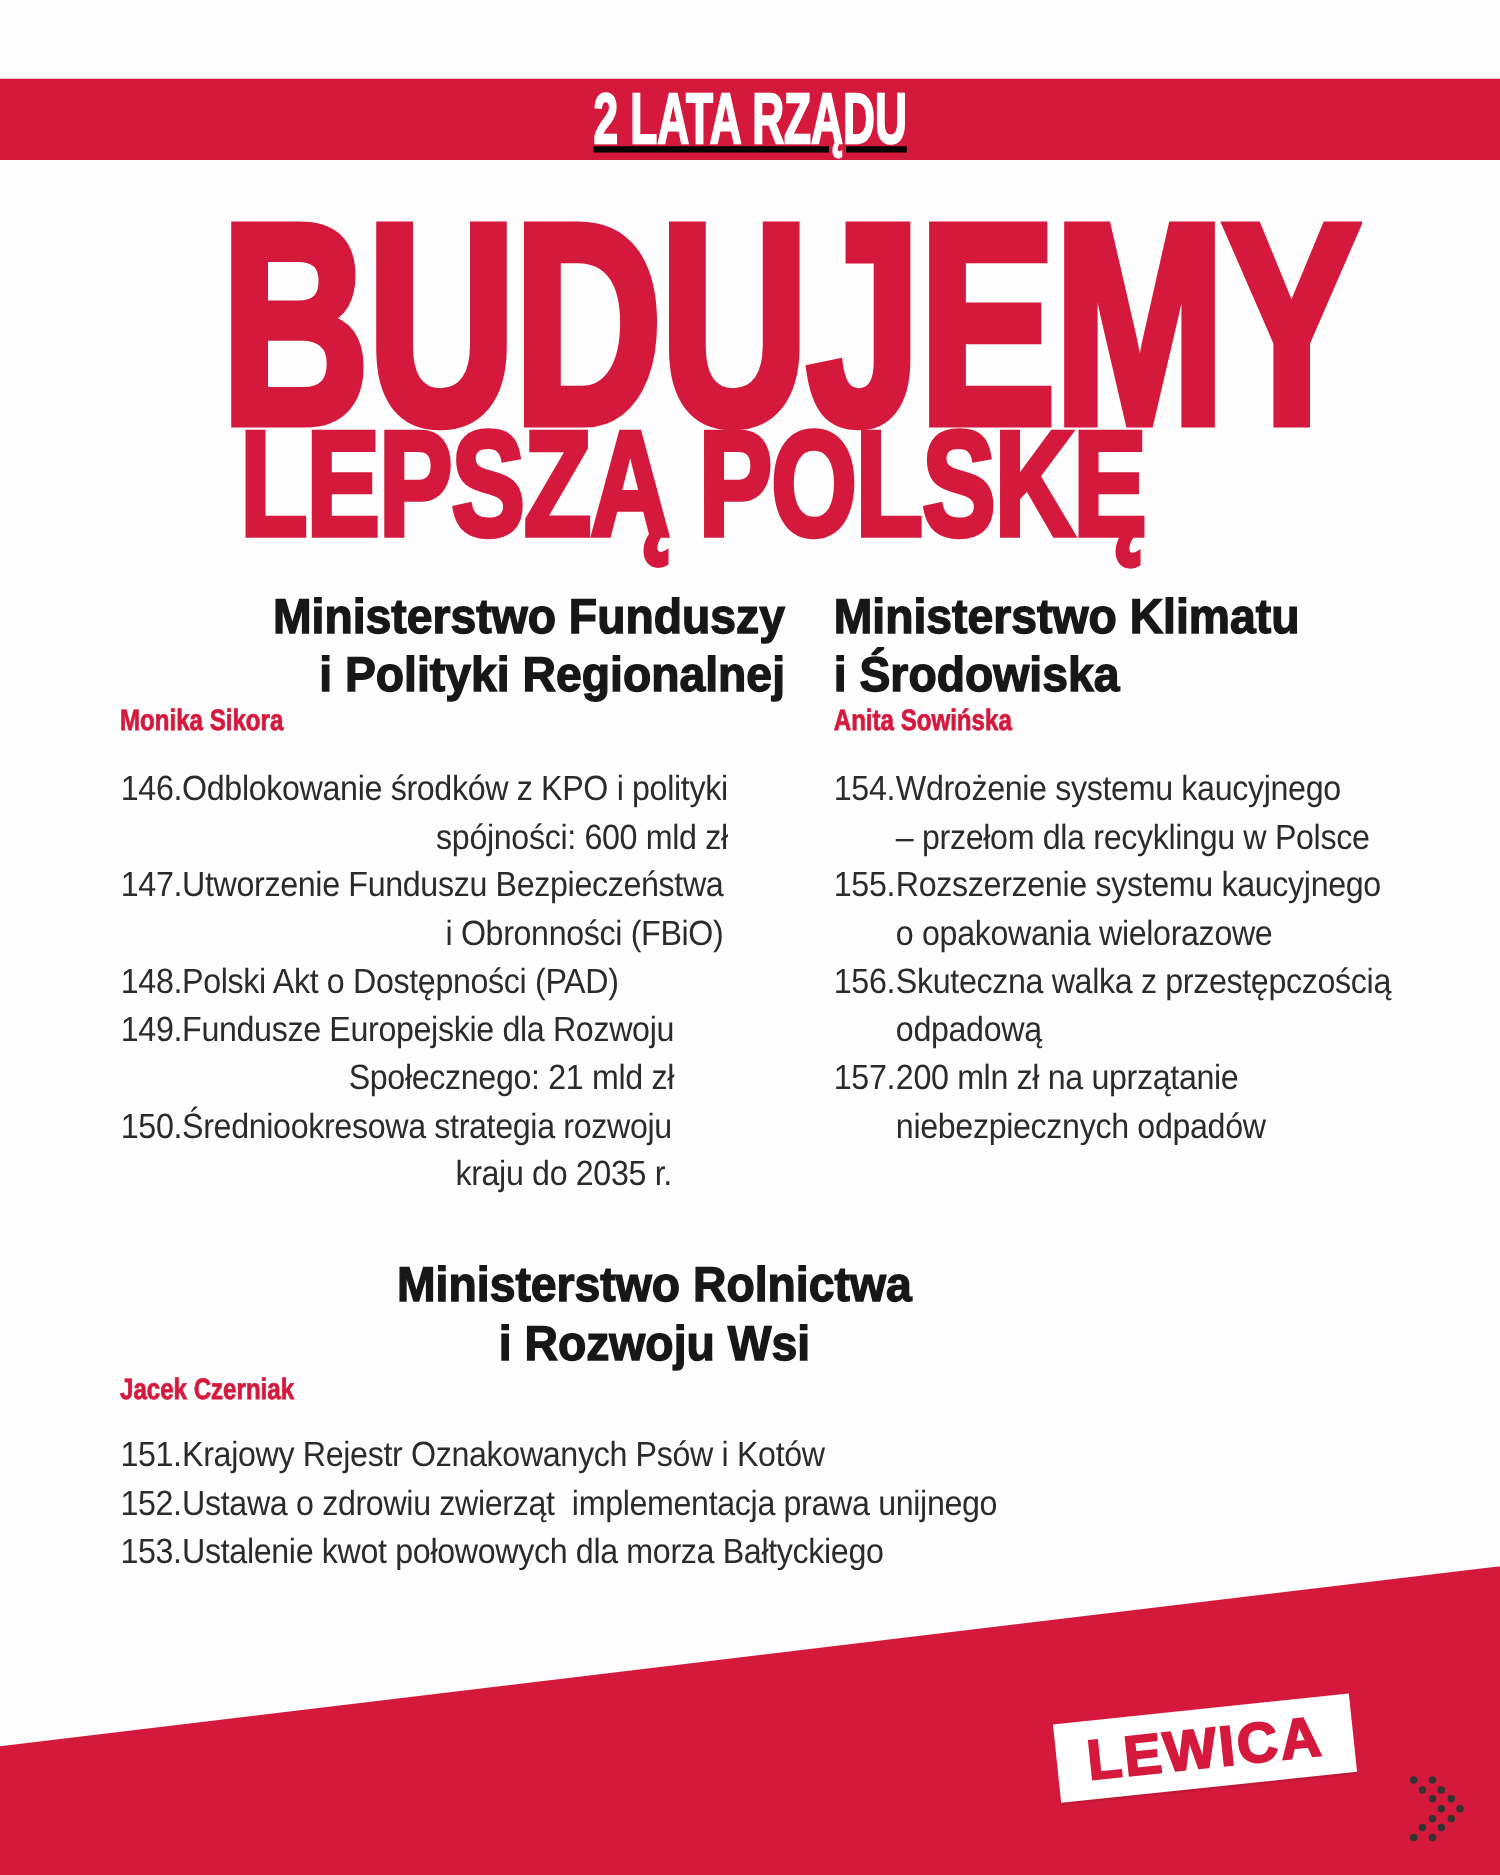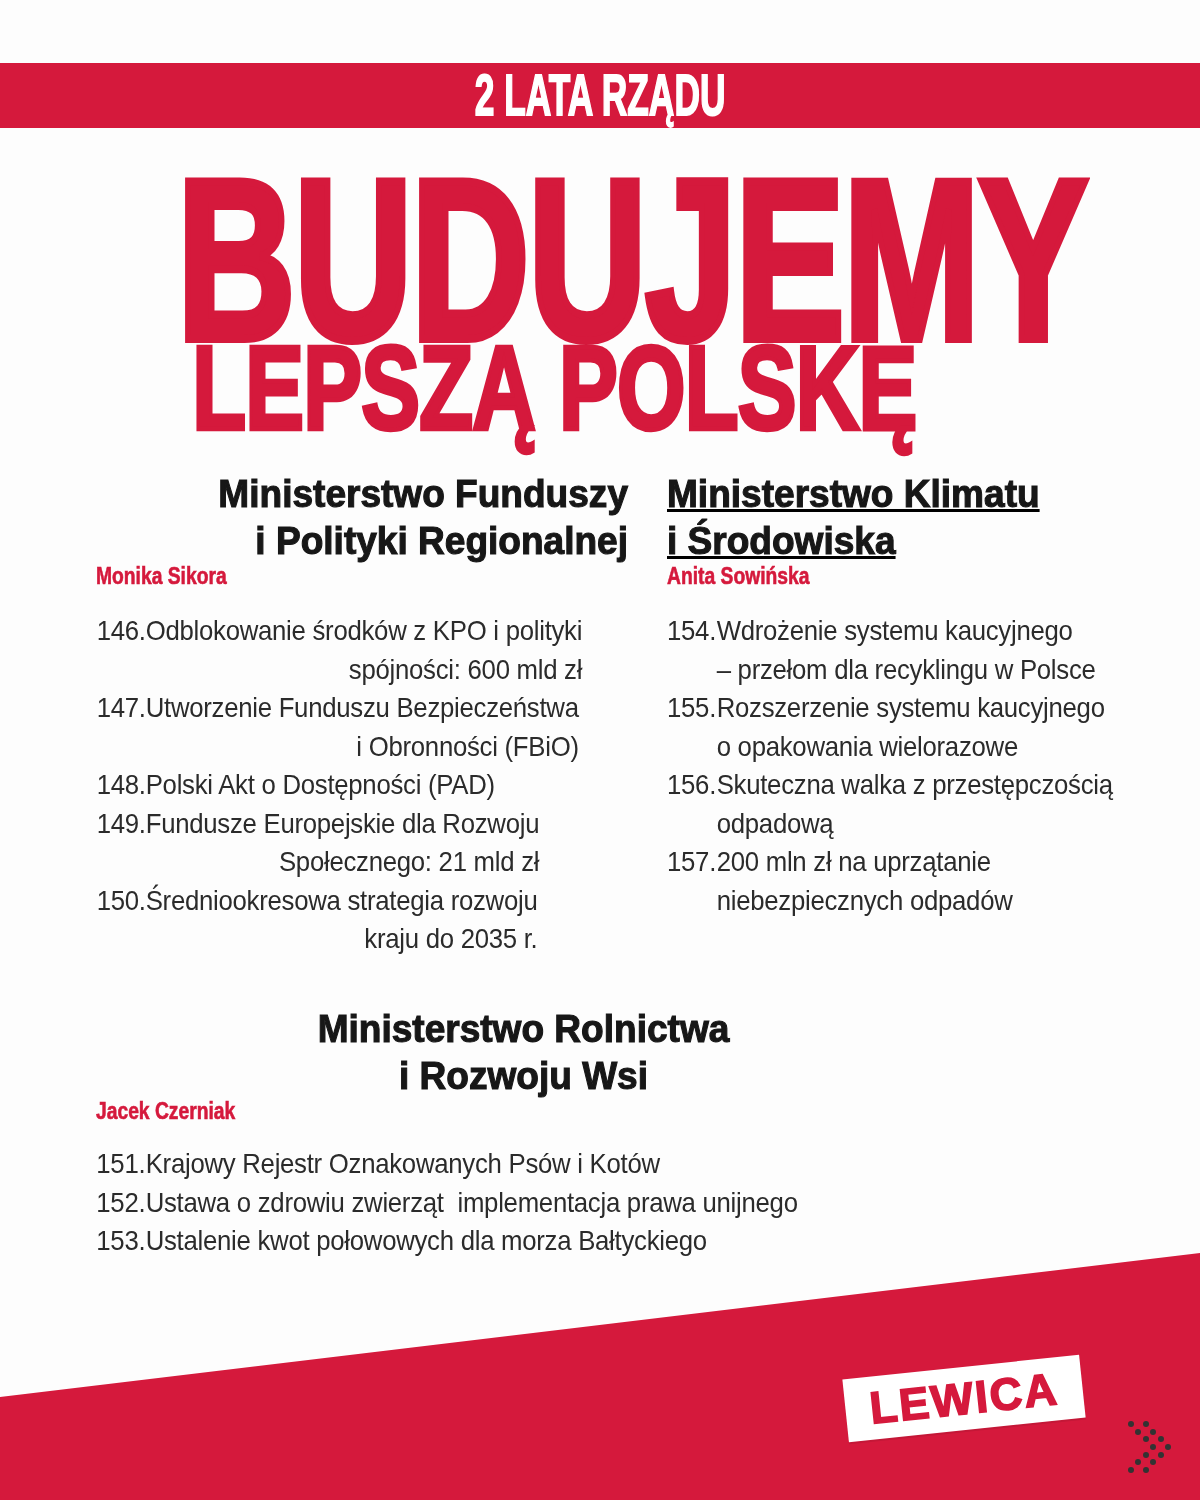--- a/index.html
+++ b/index.html
@@ -18,21 +18,21 @@
     margin:0 auto;
     background:var(--bg);
     overflow:hidden;
     font-family:"Liberation Sans",sans-serif;
   }
 
   
   .top-banner{
     position:absolute;left:0;top:63px;width:1200px;height:65px;
     background:var(--red);
-    display:flex;align-items:center;justify-content:center;
+    display:flex;align-items:center;justify-content:center;text-decoration:underline;
   }
   .banner-text{
     display:inline-block;
     color:var(--white);
     font-size:57px;font-weight:bold;line-height:1;
     letter-spacing:0;
     -webkit-text-stroke:1.8px var(--white);
     transform:scaleX(0.62);
     transform-origin:50% 50%;
     white-space:nowrap;
@@ -154,21 +154,21 @@
 Społecznego: 21 mld zł</span>
         </li>
       <li>
           <span class="num">150.</span>
           <span class="txt">Średniookresowa strategia rozwoju
 kraju do 2035 r.</span>
         </li>
     </ul>
   </section>
 
-  <section class="col" style="left:667px;top:470px;width:500px;text-decoration:underline;">
+  <section class="col" style="left:667px;top:470px;width:500px;">
     <h2 class="ministry">Ministerstwo Klimatu
 i Środowiska</h2>
     <div class="minister" style="top:93px;">Anita Sowińska</div>
     <ul class="items" style="top:142px;">
       <li>
           <span class="num">154.</span>
           <span class="txt">Wdrożenie systemu kaucyjnego
 – przełom dla recyklingu w Polsce</span>
         </li>
       <li>

